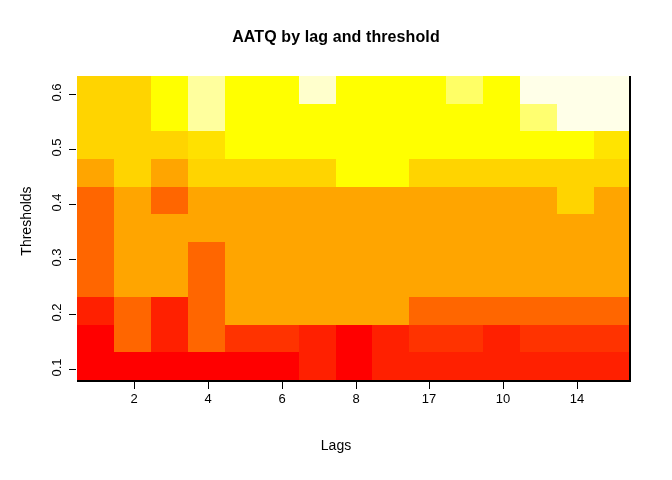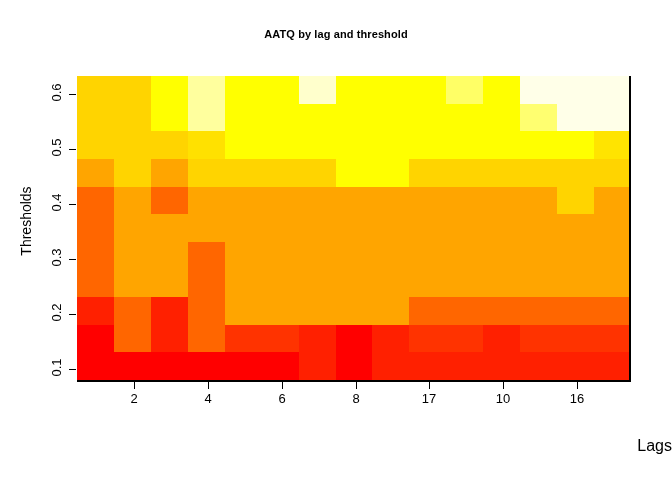--- a/index.html
+++ b/index.html
@@ -21,21 +21,21 @@
     width: 672px;
     height: 480px;
     background: #ffffff;
   }
   #title {
     position: absolute;
     left: 0;
     top: 28px;
     width: 672px;
     text-align: center;
-    font-size: 11px;
+    font-size: 16px;
     font-weight: bold;
     color: #000000;
     letter-spacing: 0.1px;
   }
   
   #panel {
     position: absolute;
     left: 77px;
     top: 76px;
     width: 554px;
@@ -102,22 +102,22 @@
     font-size: 13px;
     color: #000000;
     transform-origin: center center;
     transform: rotate(-90deg);
   }
   #x-axis-title {
     position: absolute;
     left: 0;
     top: 437px;
     width: 672px;
-    text-align: right;
-    font-size: 16px;
+    text-align: center;
+    font-size: 14px;
     color: #000000;
   }
   #y-axis-title {
     position: absolute;
     left: -44px;
     top: 213px;
     width: 140px;
     text-align: center;
     font-size: 14px;
     color: #000000;
@@ -312,21 +312,21 @@
       <div class="tick-x-label" style="left: 208px;">4</div>
       <div class="tick-x" style="left: 282px;"></div>
       <div class="tick-x-label" style="left: 282px;">6</div>
       <div class="tick-x" style="left: 356px;"></div>
       <div class="tick-x-label" style="left: 356px;">8</div>
       <div class="tick-x" style="left: 429px;"></div>
       <div class="tick-x-label" style="left: 429px;">17</div>
       <div class="tick-x" style="left: 503px;"></div>
       <div class="tick-x-label" style="left: 503px;">10</div>
       <div class="tick-x" style="left: 577px;"></div>
-      <div class="tick-x-label" style="left: 577px;">16</div>
+      <div class="tick-x-label" style="left: 577px;">14</div>
     </div>
   <div id="y-ticks-container">
       <div class="tick-y" style="top: 94px;"></div>
       <div class="tick-y-label" style="top: 85px;">0.6</div>
       <div class="tick-y" style="top: 149px;"></div>
       <div class="tick-y-label" style="top: 140px;">0.5</div>
       <div class="tick-y" style="top: 204px;"></div>
       <div class="tick-y-label" style="top: 195px;">0.4</div>
       <div class="tick-y" style="top: 259px;"></div>
       <div class="tick-y-label" style="top: 250px;">0.3</div>

